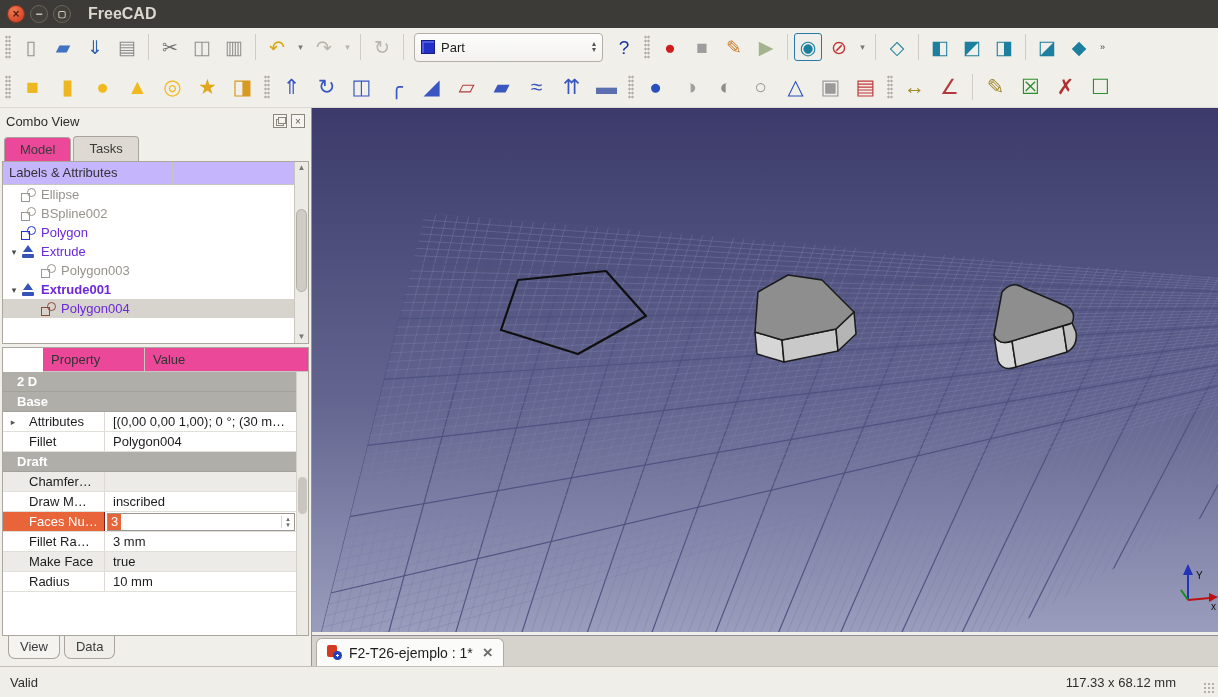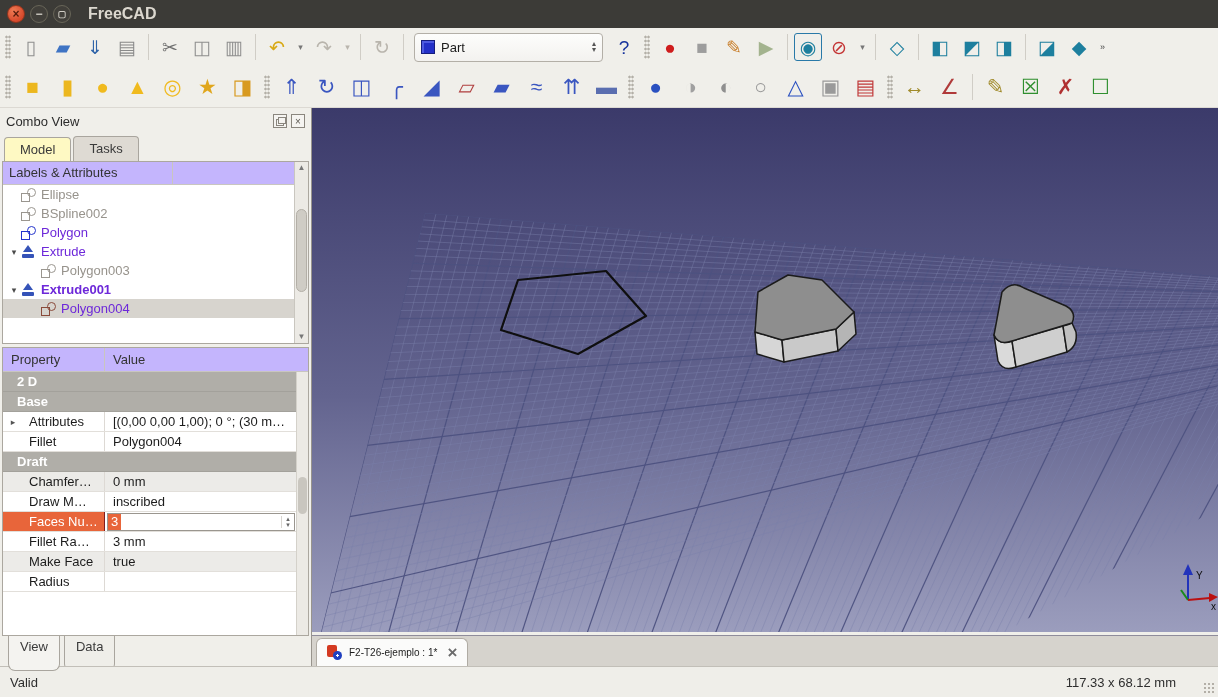--- a/index.html
+++ b/index.html
@@ -45,21 +45,21 @@
       background:#f0efea; border-right:1px solid #98948d; display:flex; flex-direction:column; }
   .cv-header { height:26px; display:flex; align-items:center; padding:0 6px; }
   .cv-title { font-size:13px; color:#2c2c2c; flex:1; }
   .cv-btn { width:14px; height:14px; border:1px solid #8a867e; background:#f5f4f1; margin-left:4px;
       display:flex; align-items:center; justify-content:center; font-size:10px; color:#5c5952; position:relative; }
   .cv-btn.restore::before { content:""; position:absolute; left:2px; top:4px; width:6px; height:5px; border:1px solid #8a867e; }
   .cv-btn.restore::after  { content:""; position:absolute; left:4px; top:2px; width:6px; height:5px; border:1px solid #8a867e; background:#f5f4f1; }
   .cv-tabs { height:27px; display:flex; align-items:flex-end; padding-left:4px; }
   .cv-tab { font-size:13px; padding:4px 15px 5px; border:1px solid #a9a59e; border-bottom:none;
       border-radius:4px 4px 0 0; margin-right:2px; background:#dedad3; color:#3a3a3a; }
-  .cv-tab.active { background:#fef9c3; position:relative; top:1px; }
+  .cv-tab.active { background:#ec4899; position:relative; top:1px; }
 
   .tree-box { height:183px; margin:0 2px; border:1px solid #aba79f; background:#fff; position:relative; overflow:hidden; }
   .tree-header { height:23px; border-bottom:1px solid #c9c6bf; background:#c4b5fd; display:flex; }
   .tree-header-cell { width:170px; border-right:1px solid #c9c6bf; font-size:13px; color:#333; padding:3px 0 0 6px; }
   .tree-scroll { position:absolute; right:0; top:0; bottom:0; width:14px; background:#eceae5; border-left:1px solid #c9c6bf; }
   .tree-scroll .arr { height:12px; font-size:8px; color:#777; text-align:center; line-height:12px; }
   .tree-scroll .thumb { position:absolute; left:1px; right:1px; top:26%; height:46%; background:#cfccc5; border:1px solid #b3afa7; border-radius:6px; }
   .tree-rows { position:absolute; left:0; right:14px; top:23px; bottom:0; }
   .tree-row { height:19px; display:flex; align-items:center; font-size:13px; }
   .tree-row.sel { background:#d7d4ce; }
@@ -68,21 +68,21 @@
   .t-icon.polygon::before { content:""; position:absolute; left:0; bottom:0; width:7px; height:7px; border:1.5px solid currentColor; }
   .t-icon.polygon::after  { content:""; position:absolute; right:0; top:0; width:7px; height:7px; border:1.5px solid currentColor; border-radius:50%; }
   .t-icon.extrude::before { content:""; position:absolute; left:2px; top:0; border-left:5px solid transparent; border-right:5px solid transparent; border-bottom:7px solid #3553b8; }
   .t-icon.extrude::after  { content:""; position:absolute; left:1px; bottom:1px; width:12px; height:4px; background:#3553b8; border-radius:1px; }
   .st-hidden { color:#9a968f; } .st-visible { color:#2535cc; } .st-selected { color:#8a4a3a; }
   .t-label { color:#6d28d9; } .t-label.hidden { color:#97938c; } .t-label.bold { font-weight:bold; }
 
   .splitter { height:3px; }
 
   .prop-box { flex:1; margin:0 2px; border:1px solid #aba79f; background:#fff; position:relative; overflow:hidden; }
-  .prop-header { height:24px; display:flex; border-bottom:1px solid #c9c6bf; background:#c4b5fd; }
+  .prop-header { height:24px; display:flex; border-bottom:1px solid #c9c6bf; background:#ec4899;margin-left:40px; }
   .prop-header .hcell { font-size:13px; color:#333; padding:4px 0 0 8px; }
   .prop-header .hcell.c1 { width:102px; border-right:1px solid #c9c6bf; }
   .prop-rows { position:absolute; left:0; right:12px; top:24px; bottom:0; }
   .prop-scroll { position:absolute; right:0; top:24px; bottom:0; width:12px; background:#eceae5; border-left:1px solid #d4d1ca; }
   .prop-scroll .thumb { position:absolute; left:1px; right:1px; top:40%; height:14%; background:#c9c6bf; border-radius:5px; }
   .prow { height:20px; display:flex; font-size:13px; border-bottom:1px solid #e2dfda; }
   .prow.group { background:#b0aea8; color:#fff; font-weight:bold; align-items:center; padding-left:14px; border-bottom:1px solid #a3a19b; }
   .pcell { display:flex; align-items:center; }
   .pname { width:102px; border-right:1px solid #ddd9d4; padding-left:4px; color:#1c1c1c; }
   .pexp { width:12px; font-size:9px; color:#555; text-align:center; }
@@ -92,36 +92,36 @@
   .prow.shade { background:#ecebe8; }
   .prow.editing .pname { background:#e8653a; color:#fff; border-right:1px solid #7f1d1d; }
   .pvalue.editbox { padding:1px 1px 1px 2px; }
   .spin-wrap { flex:1; height:18px; border:1px solid #9a968f; background:#fff; display:flex; align-items:center; }
   .spin-val { background:#e8653a; color:#fff; padding:0 3px; font-size:13px; height:16px; line-height:16px; }
   .spin-fill { flex:1; }
   .spin-ctl { width:13px; display:flex; flex-direction:column; align-items:center; color:#666; border-left:1px solid #d8d5d0; }
   .spin-ctl i { font-style:normal; font-size:7px; line-height:6px; }
 
   .bottom-tabs { height:30px; display:flex; align-items:flex-start; padding-left:8px; }
-  .btab { font-size:13px; padding:3px 11px 16px; border:1px solid #a9a59e; border-top:none;
+  .btab { font-size:13px; padding:3px 11px 4px; border:1px solid #a9a59e; border-top:none;
       border-radius:0 0 7px 7px; background:#efeee9; color:#3a3a3a; margin-right:4px; }
   .btab.active { background:#f4f3f0; z-index:2; position:relative; }
 
   
   .mdi { position:absolute; left:312px; top:108px; right:0; bottom:31px; display:flex; flex-direction:column; }
   .viewport { position:relative; flex:1; overflow:hidden; }
   .viewport svg { display:block; }
   .tabstrip { height:31px; background:#d6d3cd; border-top:1px solid #8f8c9b; display:flex; align-items:flex-end; padding-left:4px; }
   .doc-tab { height:28px; background:#fbfbfa; border:1px solid #b0aca4; border-bottom:none;
       border-radius:6px 6px 0 0; display:flex; align-items:center; padding:0 10px; }
   .doc-tab-icon { width:15px; height:15px; position:relative; margin-right:7px; }
   .doc-tab-icon::before { content:""; position:absolute; left:0; top:0; width:10px; height:12px; background:#d43a22; border-radius:2px; }
   .doc-tab-icon::after { content:""; position:absolute; right:0; bottom:0; width:9px; height:9px; border-radius:50%;
       background:radial-gradient(circle at 50% 50%, #fff 0 20%, #2040c0 21% 100%); }
-  .doc-tab-label { font-size:10px; color:#1d1d1d; }
+  .doc-tab-label { font-size:14px; color:#1d1d1d; }
   .doc-tab-close { margin-left:10px; font-size:17px; font-weight:bold; color:#6b6b6b; line-height:14px; }
 
   
   .statusbar { position:absolute; left:0; right:0; bottom:0; height:31px; background:#efeee9;
       border-top:1px solid #c2bfb8; display:flex; align-items:center; font-size:13px; color:#2e2e2e; }
   .status-left { padding-left:10px; flex:1; }
   .status-right { padding-right:42px; }
   .grip { position:absolute; right:2px; bottom:2px; width:13px; height:13px;
       background-image:radial-gradient(#b3afa7 1px, transparent 1.2px); background-size:4px 4px; }
 </style>
@@ -429,21 +429,20 @@
             </div>
             <div class="pcell pvalue">Polygon004</div>
           </div>
           <div class="prow group">
             <span>Draft</span>
           </div>
           <div class="prow shade">
             <div class="pcell pname noexp">
               <span class="txt">Chamfer…</span>
             </div>
-            <div class="pcell pvalue">0 mm</div>
           </div>
           <div class="prow">
             <div class="pcell pname noexp">
               <span class="txt">Draw M…</span>
             </div>
             <div class="pcell pvalue">inscribed</div>
           </div>
           <div class="prow editing">
             <div class="pcell pname noexp">
               <span class="txt">Faces Nu…</span>
@@ -468,20 +467,21 @@
           <div class="prow shade">
             <div class="pcell pname noexp">
               <span class="txt">Make Face</span>
             </div>
             <div class="pcell pvalue">true</div>
           </div>
           <div class="prow">
             <div class="pcell pname noexp">
               <span class="txt">Radius</span>
             </div>
+            <div class="pcell pvalue">10 mm</div>
           </div>
         </div>
       <div class="prop-scroll">
         <div class="thumb"></div>
       </div>
     </div>
 
     <div class="bottom-tabs">
       <span class="btab active">View</span>
       <span class="btab">Data</span>

